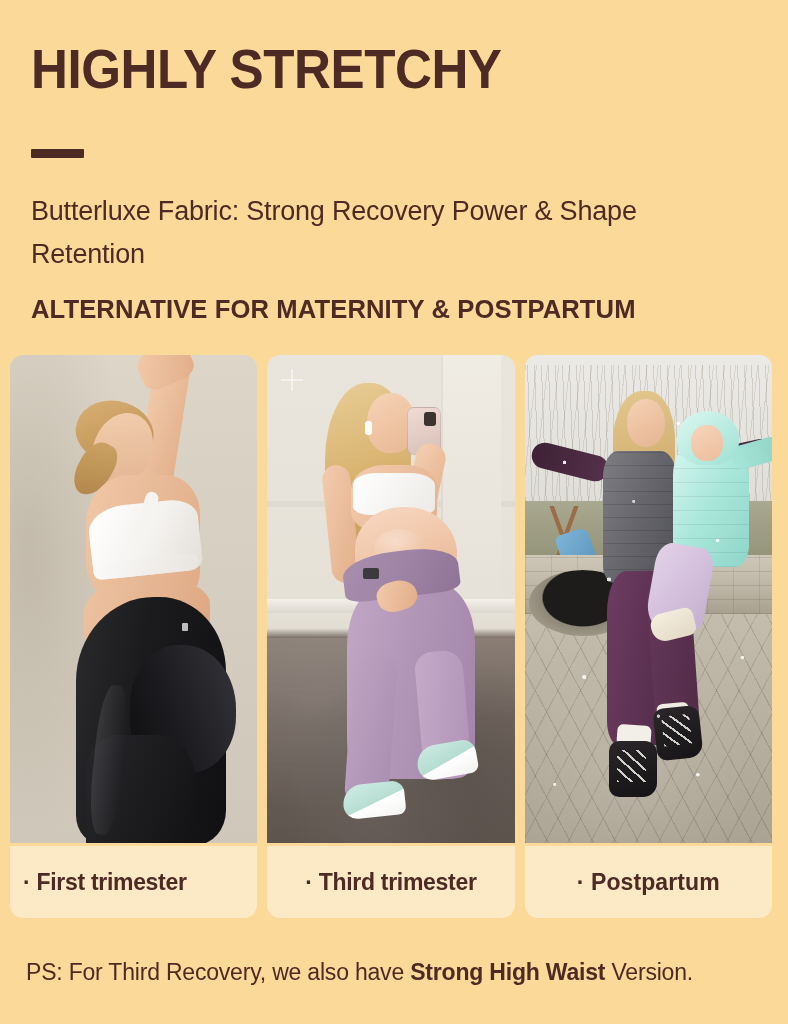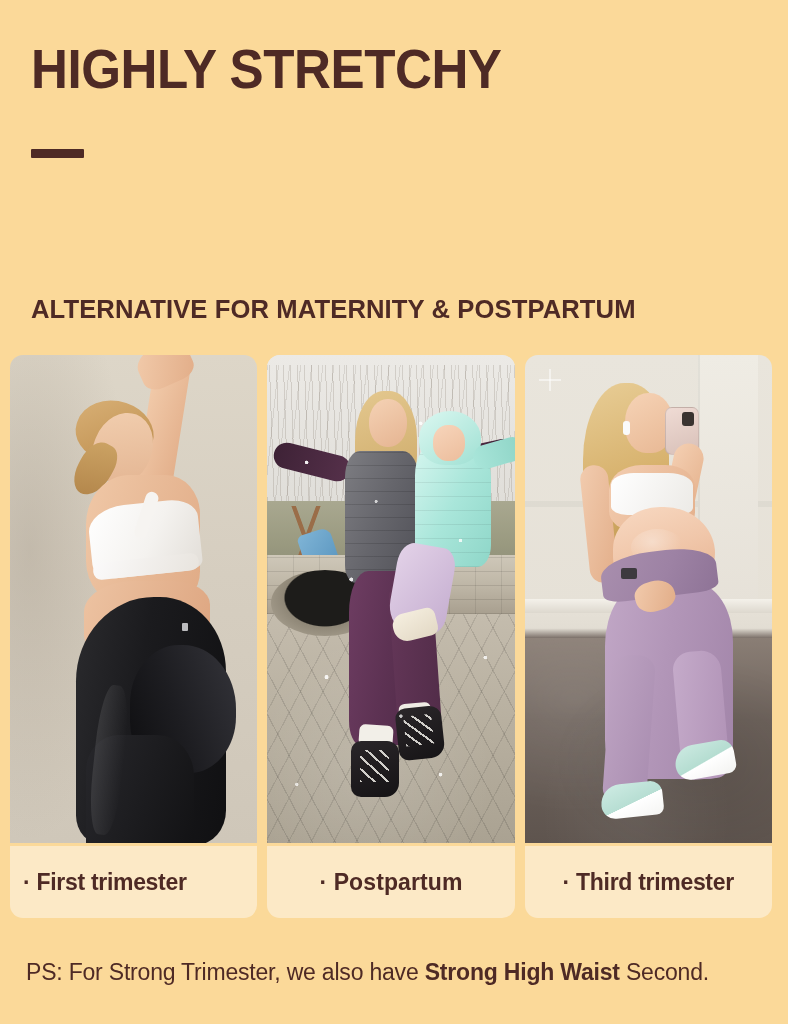--- a/index.html
+++ b/index.html
@@ -534,20 +534,21 @@
 </style>
 </head>
 <body>
 
 <div class="page">
 
   <h1 class="headline">HIGHLY STRETCHY</h1>
 
   <div class="divider"></div>
 
+  <p class="subhead">Butterluxe Fabric: Strong Recovery Power &amp; Shape Retention</p>
 
   <h2 class="alt-heading">ALTERNATIVE FOR MATERNITY &amp; POSTPARTUM</h2>
 
   <div class="panels">
 
     <div class="panel">
       <div class="photo p1">
         <div class="wall-shadow"></div>
         <div class="arm-up"></div>
         <div class="forearm"></div>
@@ -560,20 +561,51 @@
         <div class="bra-band"></div>
         <div class="waist"></div>
         <div class="leggings"></div>
         <div class="hip"></div>
         <div class="thigh"></div>
         <div class="sheen"></div>
         <div class="logo-dot"></div>
       </div>
       <div class="caption left">
         <span class="cap-line">· First trimester</span>
+      </div>
+    </div>
+
+    <div class="panel">
+      <div class="photo p2">
+        <div class="wall-trim"></div>
+        <div class="wall-panel"></div>
+        <div class="baseboard"></div>
+        <div class="floor"></div>
+        <div class="sparkle"></div>
+        <div class="hair"></div>
+        <div class="head"></div>
+        <div class="earbud"></div>
+        <div class="phone"></div>
+        <div class="arm-r"></div>
+        <div class="arm-l"></div>
+        <div class="chest"></div>
+        <div class="bra"></div>
+        <div class="belly"></div>
+        <div class="legs"></div>
+        <div class="band-white"></div>
+        <div class="band"></div>
+        <div class="tag"></div>
+        <div class="hand"></div>
+        <div class="leg-left"></div>
+        <div class="leg-right"></div>
+        <div class="shoe-r"></div>
+        <div class="shoe-l"></div>
+      </div>
+      <div class="caption center">
+        <span class="cap-line">· Third trimester</span>
       </div>
     </div>
 
     <div class="panel">
       <div class="photo p3">
         <div class="sky"></div>
         <div class="trees"></div>
         <div class="lawn"></div>
         <div class="swing"></div>
         <div class="slide"></div>
@@ -597,48 +629,17 @@
         <div class="boot-2"></div>
         <div class="sock-1"></div>
         <div class="boot-1"></div>
         <div class="snow"></div>
       </div>
       <div class="caption center">
         <span class="cap-line light">· Postpartum</span>
       </div>
     </div>
 
-    <div class="panel">
-      <div class="photo p2">
-        <div class="wall-trim"></div>
-        <div class="wall-panel"></div>
-        <div class="baseboard"></div>
-        <div class="floor"></div>
-        <div class="sparkle"></div>
-        <div class="hair"></div>
-        <div class="head"></div>
-        <div class="earbud"></div>
-        <div class="phone"></div>
-        <div class="arm-r"></div>
-        <div class="arm-l"></div>
-        <div class="chest"></div>
-        <div class="bra"></div>
-        <div class="belly"></div>
-        <div class="legs"></div>
-        <div class="band-white"></div>
-        <div class="band"></div>
-        <div class="tag"></div>
-        <div class="hand"></div>
-        <div class="leg-left"></div>
-        <div class="leg-right"></div>
-        <div class="shoe-r"></div>
-        <div class="shoe-l"></div>
-      </div>
-      <div class="caption center">
-        <span class="cap-line">· Third trimester</span>
-      </div>
-    </div>
-
   </div>
 
-  <p class="ps"><span>PS: For Strong Trimester, we also have </span><b>Strong High Waist</b><span> Second.</span></p>
+  <p class="ps"><span>PS: For Third Recovery, we also have </span><b>Strong High Waist</b><span> Version.</span></p>
 
 </div>
 
 </body></html>

